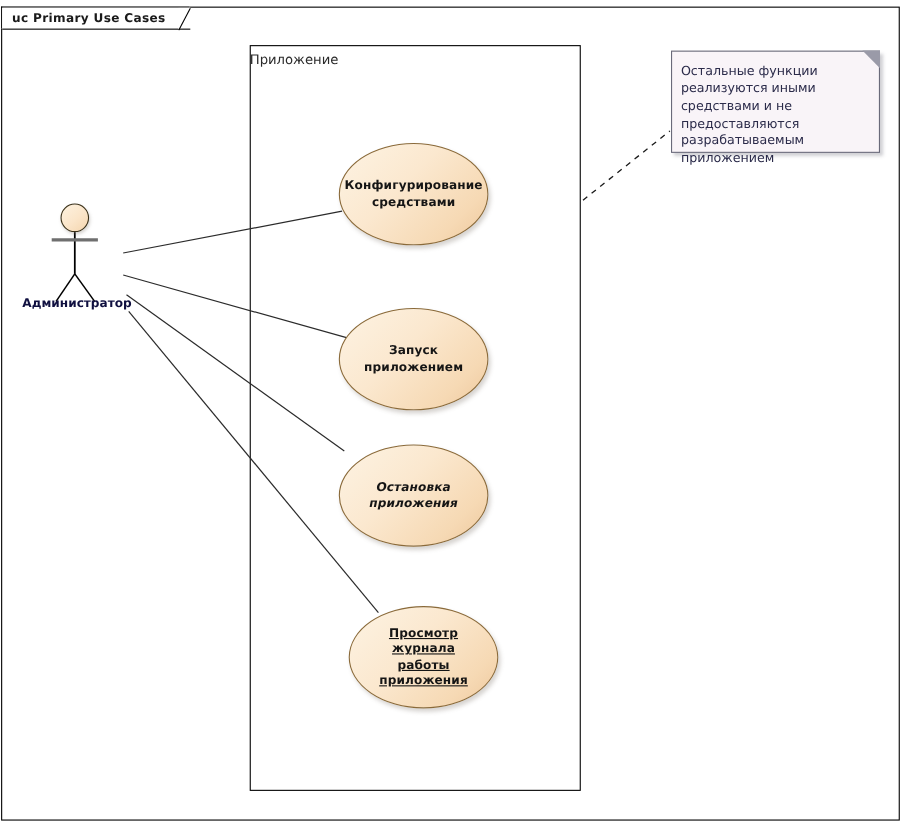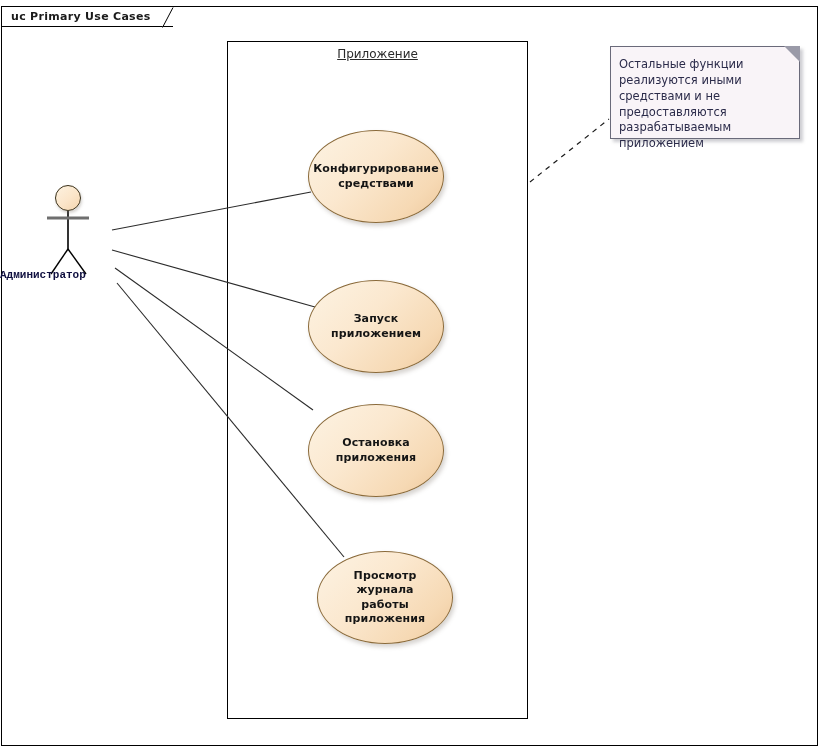--- a/index.html
+++ b/index.html
@@ -80,25 +80,24 @@
     height: 678px;
     border: 1px solid #000000;
     box-sizing: border-box;
     background: transparent;
   }
   .system-boundary-label {
     position: absolute;
     left: 227px;
     top: 48px;
     width: 301px;
-    text-align: center;
+    text-align: left;
     font-size: 12px;
     color: #2a2a2a;
     line-height: 1;
-    text-decoration: underline;
   }
 
   
   .usecase {
     position: absolute;
     border-radius: 50%;
     border: 1px solid #8a6a3a;
     background: linear-gradient(135deg, #fdf3e3 0%, #fbe8cf 42%, #f6d9b4 78%, #edc79c 100%);
     box-shadow: 2px 3px 4px rgba(120,110,100,0.30);
     display: flex;
@@ -159,25 +158,25 @@
     border: 1.4px solid #3a3018;
     background: linear-gradient(140deg, #fdf2e0 0%, #fbe5c9 55%, #f4d5ae 100%);
     box-sizing: border-box;
     box-shadow: 1px 2px 3px rgba(120,110,100,0.30);
   }
   .actor-label {
     position: absolute;
     left: 0px;
     top: 270px;
     width: 140px;
+    text-align: center;
     font-size: 11px;
     font-weight: bold;
     color: #101040;
     line-height: 1;
-    font-family: Liberation Mono, monospace;
   }
 
   
   .lines-svg {
     position: absolute;
     left: 0;
     top: 0;
     width: 825px;
     height: 752px;
     pointer-events: none;
@@ -232,26 +231,26 @@
   <div class="usecase" style="left:308px; top:130px; width:136px; height:93px;">
     <span class="usecase-label" style="white-space:pre-line;">Конфигурирование
 средствами</span>
   </div>
 
   <div class="usecase" style="left:308px; top:280px; width:136px; height:93px;">
     <span class="usecase-label" style="white-space:pre-line;">Запуск приложением</span>
   </div>
 
   <div class="usecase" style="left:308px; top:404px; width:136px; height:93px;">
-    <span class="usecase-label" style="white-space:pre-line;">Остановка
+    <span class="usecase-label" style="white-space:pre-line;font-style:italic;">Остановка
 приложения</span>
   </div>
 
   <div class="usecase" style="left:317px; top:551px; width:136px; height:93px;">
-    <span class="usecase-label" style="white-space:pre-line;">Просмотр журнала
+    <span class="usecase-label" style="white-space:pre-line;text-decoration:underline;">Просмотр журнала
 работы приложения</span>
   </div>
 
   <div class="note">
     <span class="note-fold"></span>
     <span class="note-text">Остальные функции реализуются иными средствами и не предоставляются разрабатываемым приложением</span>
   </div>
 
 </div>
 

